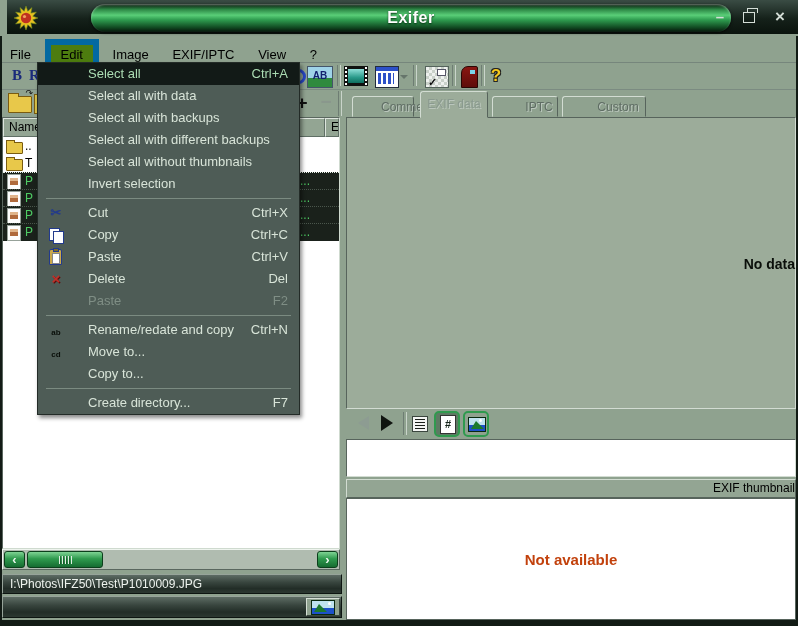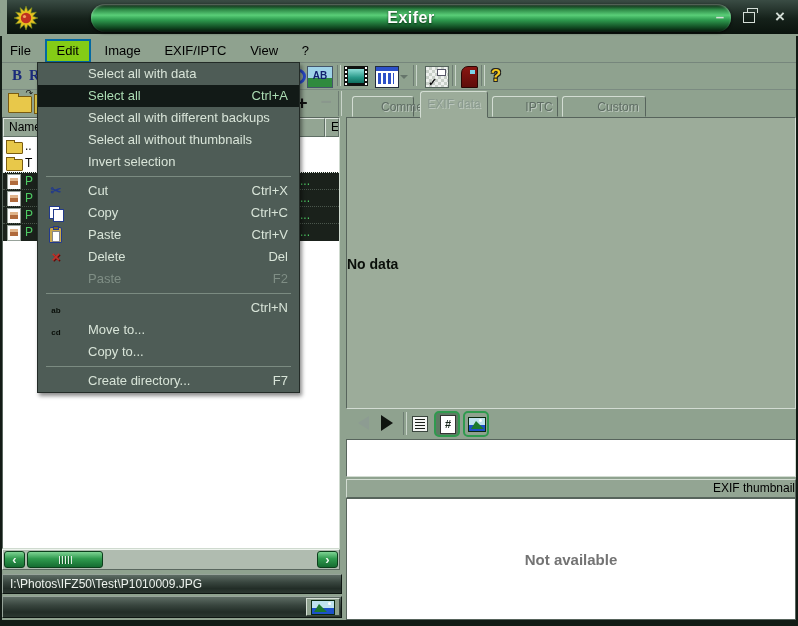--- a/index.html
+++ b/index.html
@@ -25,21 +25,21 @@
   #btn-min{left:704px;top:8px;width:18px;height:18px;font-size:15px;line-height:18px;}
   #btn-restore{left:736px;top:12px;width:10px;height:9px;border:1px solid #d5ded7;}
   #btn-restore::before{content:'';position:absolute;left:3px;top:-5px;width:9px;height:4px;
     border:1px solid #d5ded7;border-bottom:none;}
   #btn-close{left:764px;top:6px;width:18px;height:22px;font-size:17px;line-height:22px;}
 
   
   #menubar{left:0;top:38px;width:798px;height:24px;background:#8fa28f;
     border-bottom:1px solid #76867c;font-size:13px;color:#000;}
   .mb-item{display:inline-block;line-height:22px;padding:0 10px;margin-top:1px;}
-  .mb-item.active{border:2px solid #0369a1;background:#84cc16;line-height:20px;text-align:center;}
+  .mb-item.active{border:6px solid #0369a1;background:#4d7c0f;line-height:20px;text-align:center;}
 
   
   #toolbar{left:0;top:63px;width:798px;height:26px;background:#8fa28f;border-bottom:1px solid #7b8b81;}
   .tsep{top:2px;width:2px;height:21px;border-left:1px solid #6e7d73;border-right:1px solid #c9d4ca;}
   #tb-bold{left:6px;top:2px;width:22px;height:21px;font:bold 15px "Liberation Serif",serif;
     color:#1a2a7a;text-align:center;line-height:21px;}
   #tb-partial{left:29px;top:2px;width:14px;height:21px;font:bold 15px "Liberation Serif",serif;
     color:#1a2a7a;line-height:21px;}
   #tb-undo{left:291px;top:6px;width:9px;height:9px;border:3px solid #2947c6;border-radius:50%;}
   #tb-ab{left:307px;top:3px;width:24px;height:20px;border:1px solid #44556a;
@@ -139,21 +139,21 @@
     border-radius:3px 3px 0 0;font-size:12px;text-align:center;color:#5f6d64;
     text-shadow:1px 1px 0 #bac6bc;box-sizing:border-box;}
   .tab.inactive{top:96px;height:21px;line-height:20px;padding-left:28px;}
   .tab.active{top:91px;height:27px;line-height:24px;background:#9cac9a;color:#8a9a8f;z-index:3;}
   #tab-comment{left:352px;width:62px;}
   #tab-exif{left:420px;width:68px;}
   #tab-iptc{left:492px;width:66px;}
   #tab-custom{left:562px;width:84px;}
   #exif-box{left:346px;top:117px;width:450px;height:292px;background:#9cac9a;box-sizing:border-box;
     border:1px solid;border-color:#57645c #d2dcd2 #d2dcd2 #57645c;z-index:2;}
-  #no-data{position:absolute;left:0;top:138px;width:100%;text-align:left;
+  #no-data{position:absolute;left:0;top:138px;width:100%;text-align:right;
     font-size:14px;font-weight:bold;color:#0a0f0a;}
   .tri-left{width:0;height:0;border-top:7px solid transparent;border-bottom:7px solid transparent;
     border-right:11px solid #8d9c92;}
   .tri-right{width:0;height:0;border-top:8px solid transparent;border-bottom:8px solid transparent;
     border-left:12px solid #101510;}
   #nav-prev{left:358px;top:416px;}
   #nav-next{left:381px;top:415px;}
   #nav-sep{left:403px;top:412px;width:2px;height:23px;border-left:1px solid #6e7d73;border-right:1px solid #c9d4ca;}
   #nav-lines{left:408px;top:412px;width:24px;height:24px;}
   .ic-lines{position:absolute;left:4px;top:4px;width:14px;height:14px;background:#f4f6f4;
@@ -167,21 +167,21 @@
   #nav-image{left:463px;top:411px;width:26px;height:26px;background:#8fa28f;}
   #nav-image .landscape{position:absolute;left:3px;top:4px;width:16px;height:13px;}
   #white-bar{left:346px;top:439px;width:450px;height:38px;background:#fff;box-sizing:border-box;
     border:1px solid;border-color:#57645c #d2dcd2 #d2dcd2 #57645c;}
   #thumb-header{left:346px;top:479px;width:450px;height:19px;background:#93a593;box-sizing:border-box;
     border:1px solid;border-color:#d2dcd2 #57645c #57645c #d2dcd2;
     font-size:12px;color:#000;text-align:right;line-height:17px;}
   #thumb-box{left:346px;top:498px;width:450px;height:122px;background:#fff;box-sizing:border-box;
     border:1px solid #57645c;}
   #not-available{position:absolute;left:0;top:52px;width:100%;text-align:center;
-    font-size:15px;font-weight:bold;color:#737373;}
+    font-size:15px;font-weight:bold;color:#c2410c;}
 
   
   #edit-menu{left:37px;top:62px;width:263px;background:#4e5c56;border:1px solid #232b27;
     box-shadow:2px 3px 4px rgba(0,0,0,.45);z-index:50;box-sizing:border-box;}
   .mi{position:relative;height:22px;line-height:22px;font-size:13px;color:#d8e4d8;padding-left:50px;
     white-space:nowrap;}
   .mi .sc{position:absolute;right:11px;top:0;}
   .mi.hl{background:#121a17;color:#abdcb3;}
   .mi.dis{color:#7f8e85;}
   .msep{height:1px;background:#7b8b81;margin:3px 8px;}
@@ -321,26 +321,29 @@
     <span class="landscape"></span>
   </div>
 
   <div class="abs" id="white-bar"></div>
   <div class="abs" id="thumb-header">EXIF thumbnail</div>
   <div class="abs" id="thumb-box">
     <div id="not-available">Not available</div>
   </div>
 
   <div class="abs" id="edit-menu">
-    <div class="mi">
-      <span>Select all with data</span>
-    </div>
     <div class="mi hl">
       <span>Select all</span>
       <span class="sc">Ctrl+A</span>
+    </div>
+    <div class="mi">
+      <span>Select all with data</span>
+    </div>
+    <div class="mi">
+      <span>Select all with backups</span>
     </div>
     <div class="mi">
       <span>Select all with different backups</span>
     </div>
     <div class="mi">
       <span>Select all without thumbnails</span>
     </div>
     <div class="mi">
       <span>Invert selection</span>
     </div>
@@ -368,20 +371,21 @@
     <div class="mi dis">
       <span>Paste</span>
       <span class="sc">F2</span>
     </div>
     <div class="msep"></div>
     <div class="mi">
       <span class="ico ico-abcd">
         <span>ab</span><br>
         <span>cd</span>
       </span>
+      <span>Rename/redate and copy</span>
       <span class="sc">Ctrl+N</span>
     </div>
     <div class="mi">
       <span>Move to...</span>
     </div>
     <div class="mi">
       <span>Copy to...</span>
     </div>
     <div class="msep"></div>
     <div class="mi">

